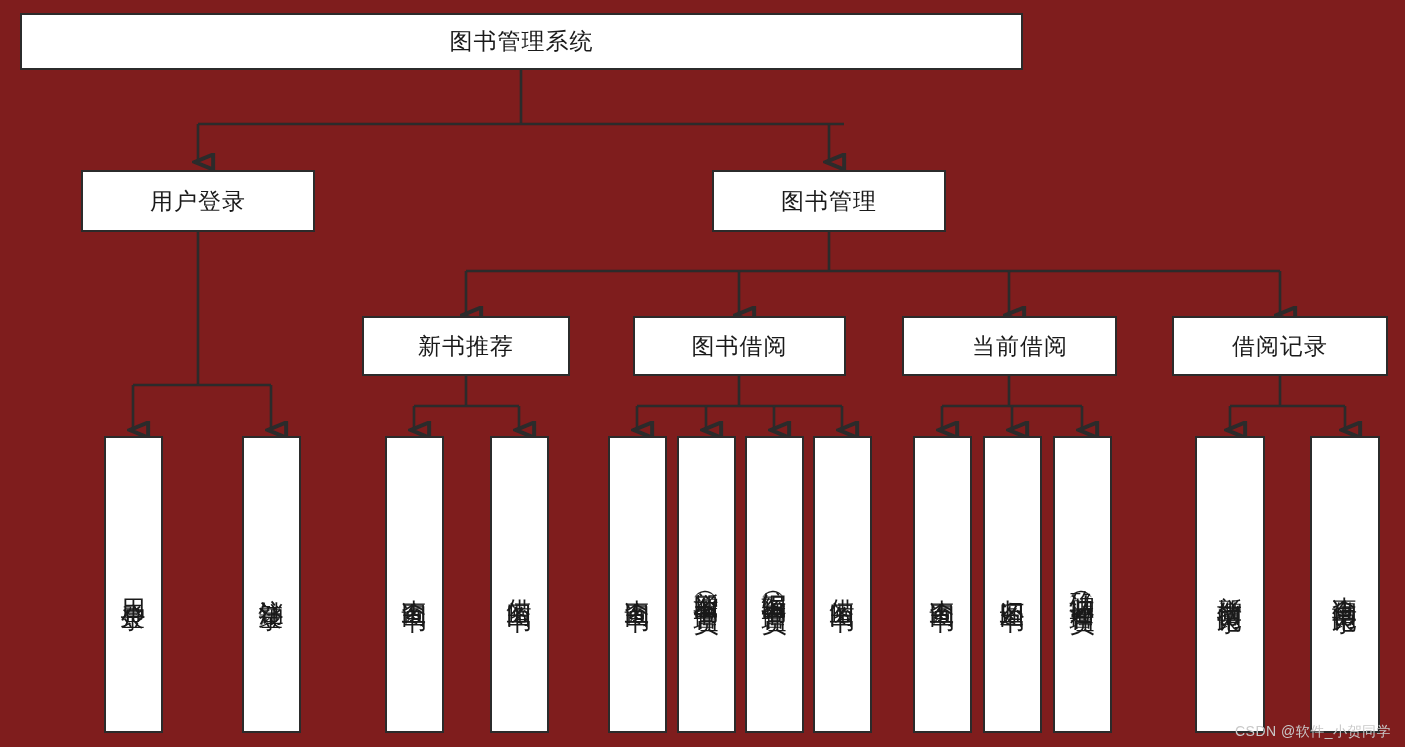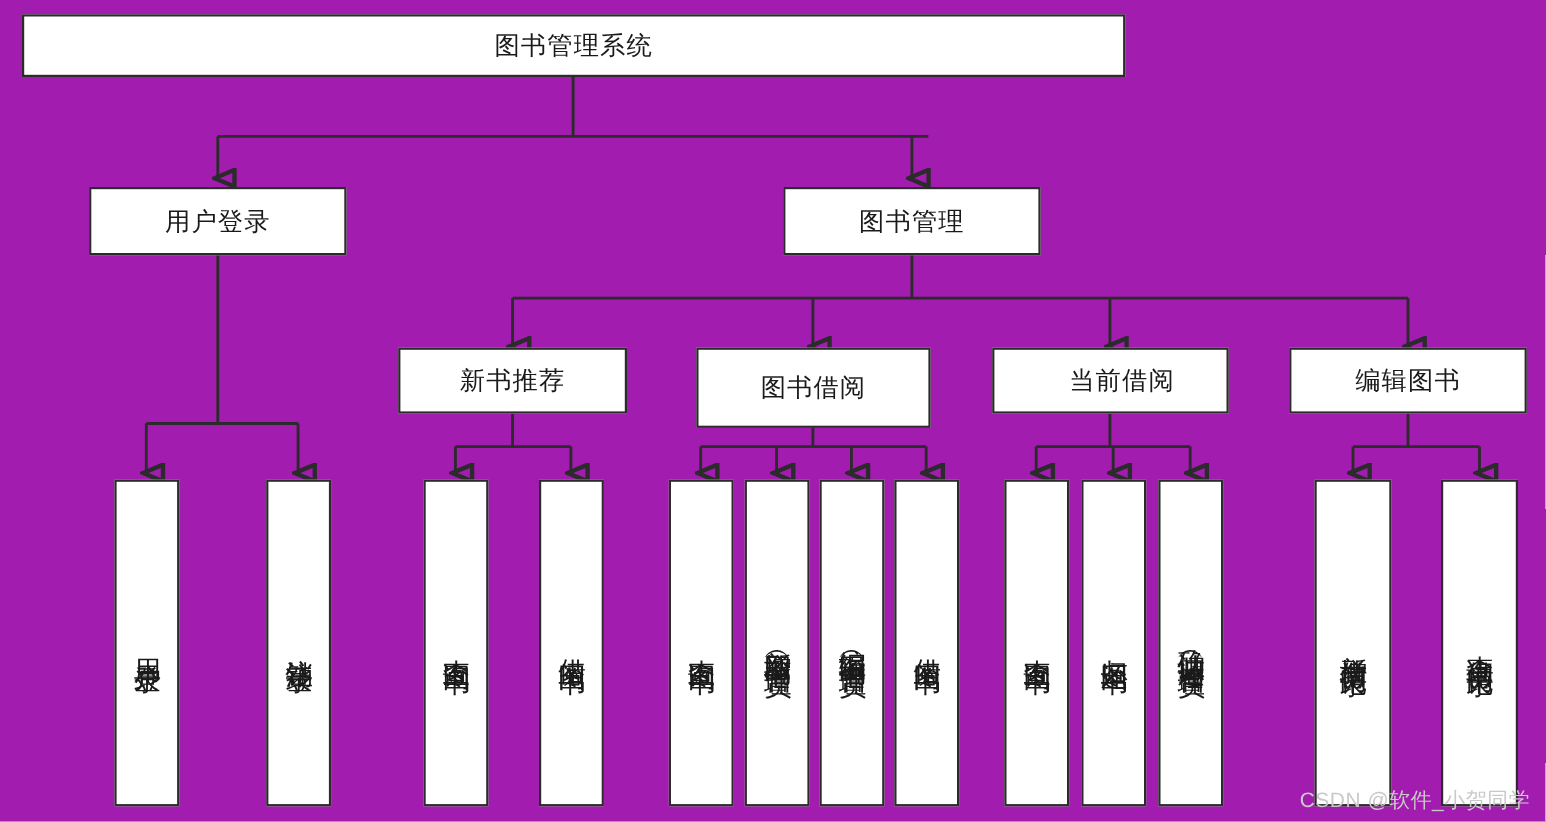--- a/index.html
+++ b/index.html
@@ -4,21 +4,21 @@
 <style>
   html, body {
     margin: 0;
     padding: 0;
     background: #ffffff;
   }
   #canvas {
     position: relative;
     width: 1405px;
     height: 747px;
-    background: #a21caf;
+    background: #7f1d1d;
     font-family: "Liberation Sans", "DejaVu Sans", sans-serif;
     overflow: hidden;
   }
   .node {
     position: absolute;
     box-sizing: border-box;
     border: 2px solid #2b2b2b;
     background: #ffffff;
     display: flex;
     align-items: center;
@@ -59,21 +59,21 @@
   }
   svg#wires path, svg#wires line {
     stroke: #2b2b2b;
     stroke-width: 2.6;
     fill: none;
   }
   .watermark {
     position: absolute;
     right: 14px;
     bottom: 6px;
-    font-size: 19px;
+    font-size: 14px;
     color: #c9c9c9;
     letter-spacing: 0.5px;
     white-space: nowrap;
   }
 </style>
 </head>
 <body>
 
 <div id="canvas">
 
@@ -132,28 +132,28 @@
   <div class="node horiz" style="left:81px; top:170px; width:234px; height:62px;">
     <span class="label">用户登录</span>
   </div>
   <div class="node horiz" style="left:362px; top:316px; width:208px; height:60px;">
     <span class="label">新书推荐</span>
   </div>
 
   <div class="node horiz" style="left:712px; top:170px; width:234px; height:62px;">
     <span class="label">图书管理</span>
   </div>
-  <div class="node horiz" style="left:633px; top:316px; width:213px; height:73px;">
+  <div class="node horiz" style="left:633px; top:316px; width:213px; height:60px;">
     <span class="label">图书借阅</span>
   </div>
   <div class="node horiz" style="left:902px; top:316px; width:215px; height:60px;padding-left:21px;">
     <span class="label">当前借阅</span>
   </div>
   <div class="node horiz" style="left:1172px; top:316px; width:216px; height:60px;">
-    <span class="label">编辑图书</span>
+    <span class="label">借阅记录</span>
   </div>
 
   <div class="node vert" style="left:104px; top:436px; width:59px; height:297px;">
     <span class="label">用户登录</span>
   </div>
   <div class="node vert" style="left:242px; top:436px; width:59px; height:297px;">
     <span class="label">注销登录</span>
   </div>
 
   <div class="node vert" style="left:385px; top:436px; width:59px; height:297px;">

